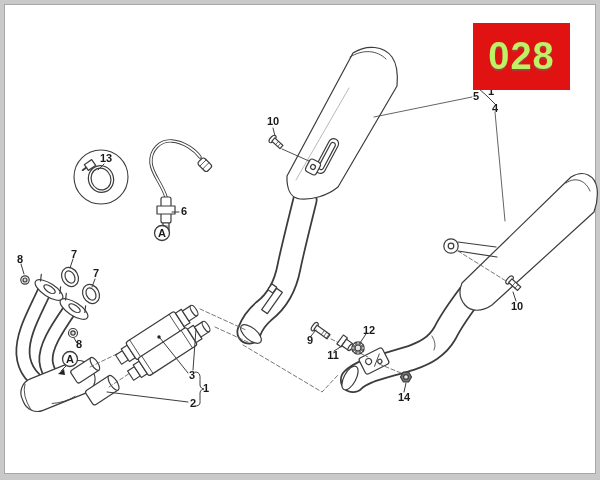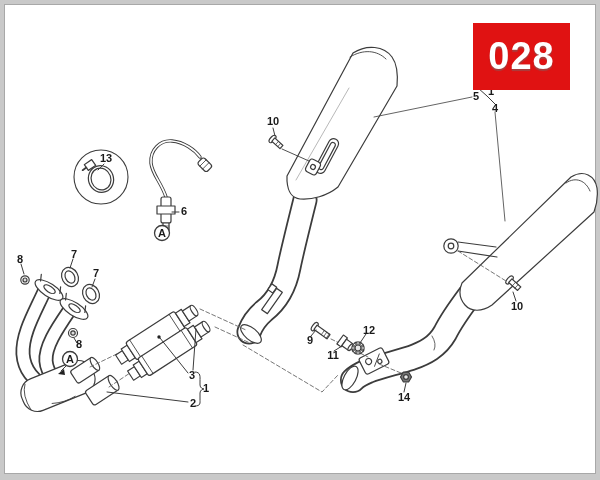--- a/index.html
+++ b/index.html
@@ -14,21 +14,21 @@
   svg.diagram{position:absolute;top:0;left:0;width:600px;height:480px;}
   svg.diagram text{
     font-family:"Liberation Sans",sans-serif;
     font-size:11px;font-weight:bold;fill:#1a1a1a;text-anchor:middle;
   }
   .badge{
     position:absolute;left:473px;top:23px;width:97px;height:67px;
     background:#e01212;display:flex;align-items:center;justify-content:center;
   }
   .badge span{
-    color:#ffffff;font-family:"Liberation Sans",sans-serif;
+    color:#bef264;font-family:"Liberation Sans",sans-serif;
     font-weight:bold;font-size:38px;letter-spacing:1px;
     text-shadow:0 2px 1px rgba(110,110,110,.5);
   }
 </style>
 </head>
 <body>
 
 <div class="stage">
   <div class="canvas"></div>
 

